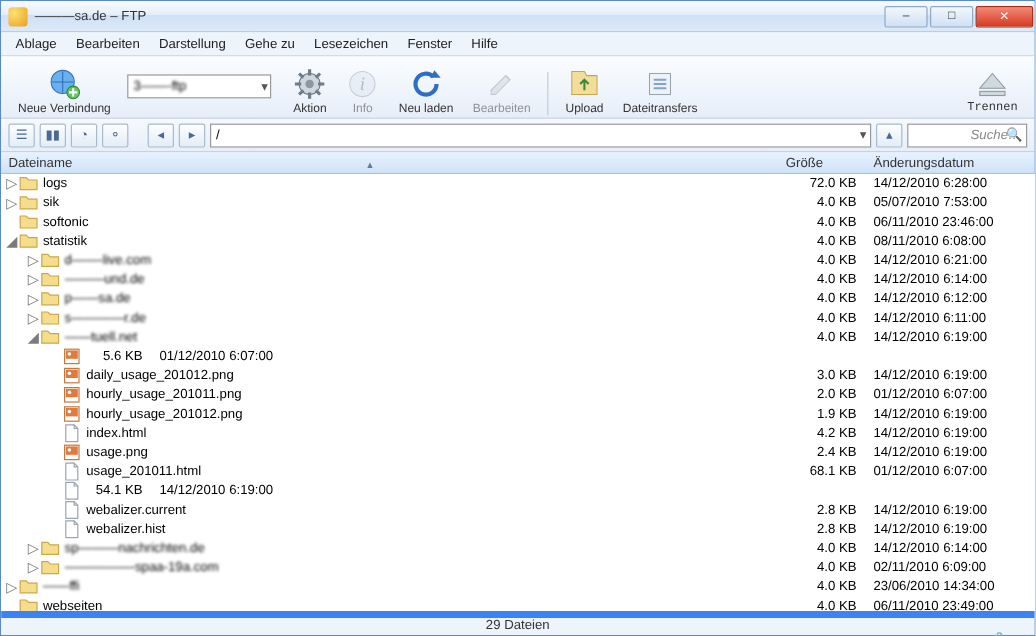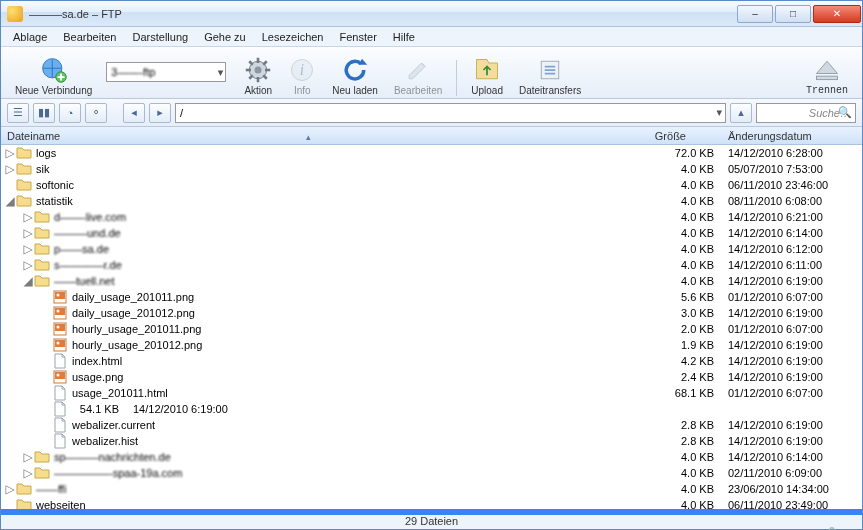--- a/index.html
+++ b/index.html
@@ -406,21 +406,20 @@
       <div class="row">
         <span style="display: inline-block; width: 36px;"></span>
         <span class="expander"></span>
         <span class="icon">
           <svg viewBox="0 0 16 16">
             <rect x="2" y="2" width="12" height="12" fill="#fff" stroke="#c47a3e"></rect>
             <rect x="3" y="3" width="10" height="7" fill="#e07b3e"></rect>
             <circle cx="6" cy="6" r="1.5" fill="#fff"></circle>
           </svg>
         </span>
-        <span class="name">daily_usage_201011.png</span>
         <span class="size">5.6 KB</span>
         <span class="date">01/12/2010 6:07:00</span>
       </div>
       <div class="row">
         <span style="display: inline-block; width: 36px;"></span>
         <span class="expander"></span>
         <span class="icon">
           <svg viewBox="0 0 16 16">
             <rect x="2" y="2" width="12" height="12" fill="#fff" stroke="#c47a3e"></rect>
             <rect x="3" y="3" width="10" height="7" fill="#e07b3e"></rect>

